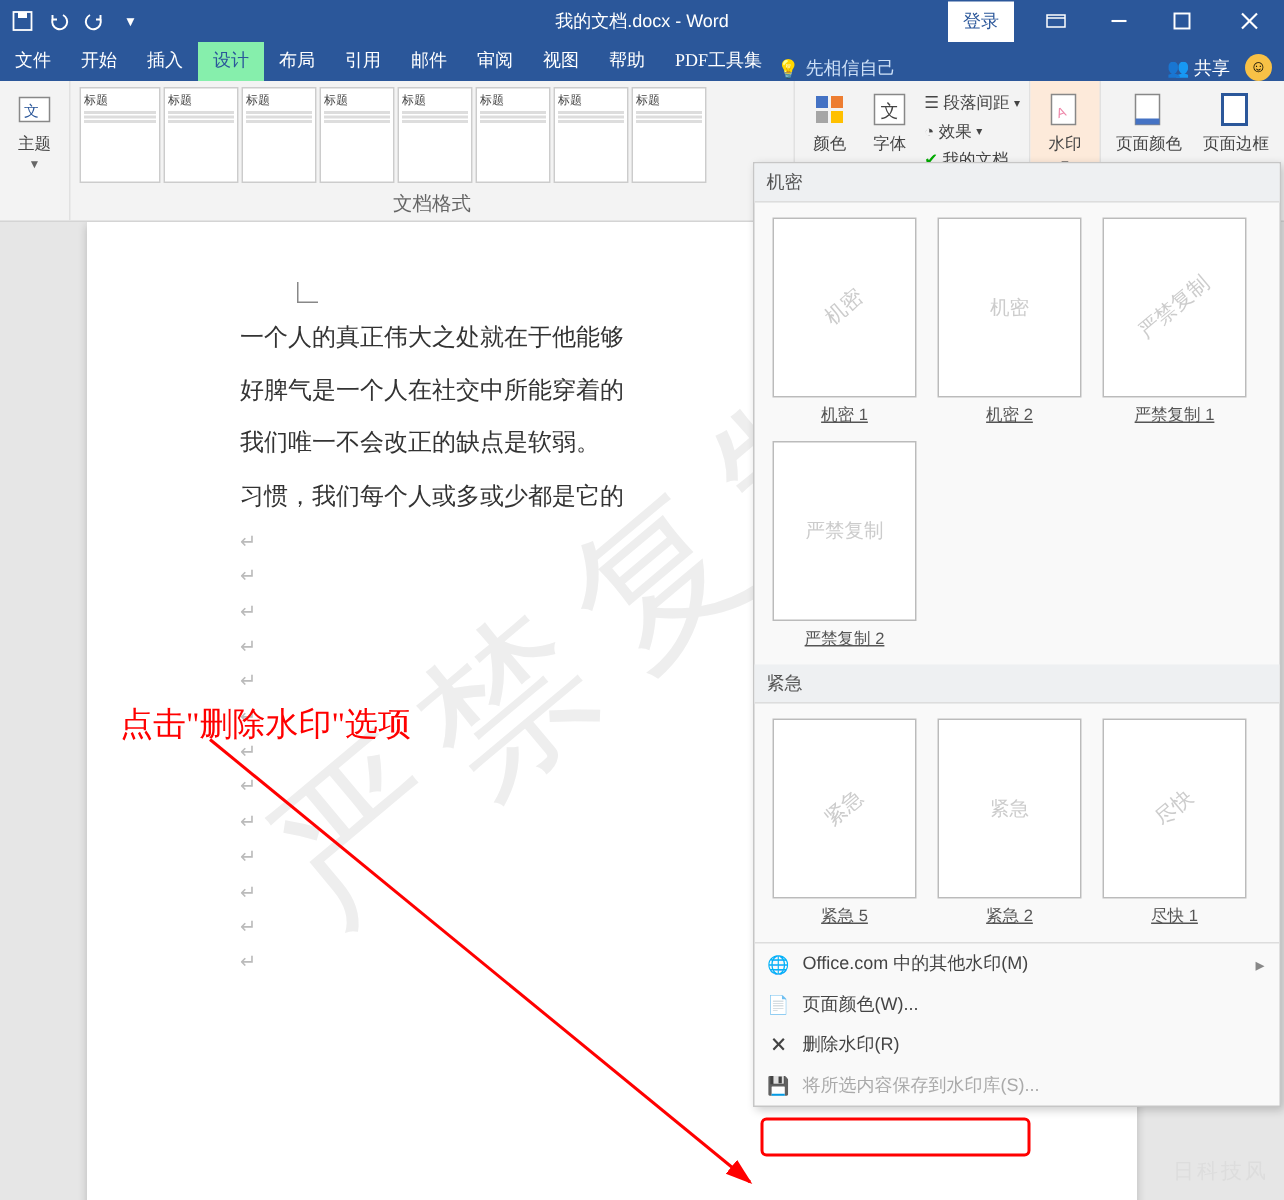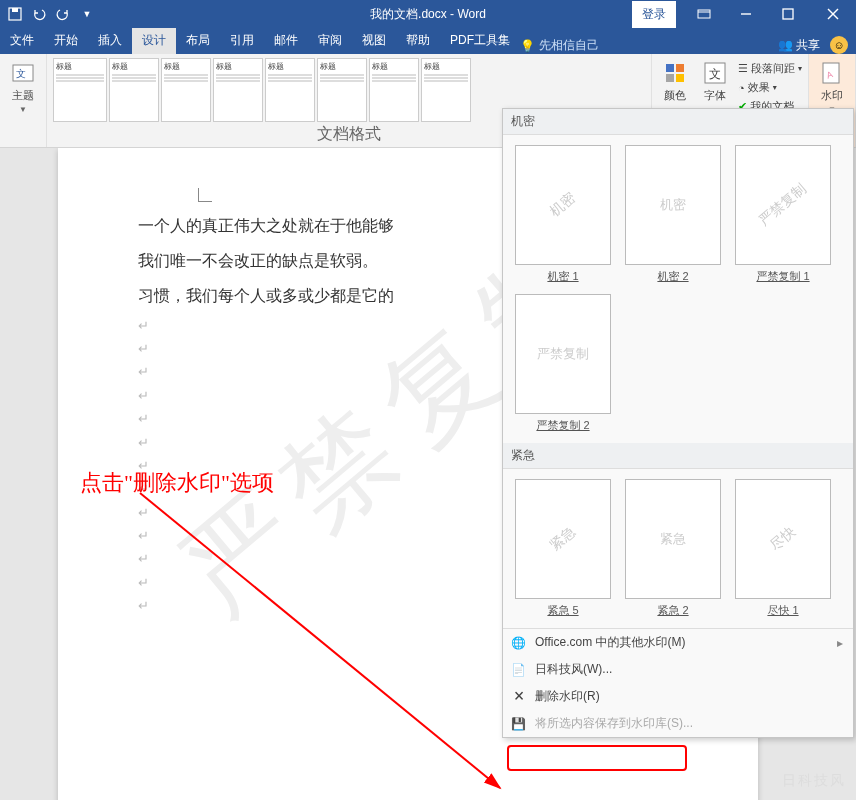--- a/index.html
+++ b/index.html
@@ -8,44 +8,44 @@
 .titlebar { height: 28px; background: #2b579a; display: flex; align-items: center; color: #fff; font-size: 12px; position: relative; }
 .qat { display: flex; gap: 2px; padding: 0 4px; }
 .qat-btn { width: 22px; height: 22px; display: flex; align-items: center; justify-content: center; cursor: pointer; }
 .title-text { position: absolute; left: 50%; transform: translateX(-50%); }
 .win-right { margin-left: auto; display: flex; align-items: center; gap: 2px; }
 .login-btn { background: #fff; color: #2b579a; padding: 5px 10px; font-size: 12px; margin-right: 6px; }
 .win-btn { width: 40px; height: 28px; display: flex; align-items: center; justify-content: center; }
 .win-btn.close { width: 46px; }
 
 .tabbar { height: 26px; background: #2b579a; display: flex; align-items: flex-end; font-size: 12px; }
-.tab { padding: 5px 10px; color: #fff; cursor: pointer; }
-.tab.active { background: #e5e5e5; color: #2b579a; }
+.tab { padding: 5px 10px; color: #fff; cursor: pointer; font-family: Liberation Serif, serif; }
+.tab.active { background: #86efac; color: #2b579a; }
 .tab-right { margin-left: auto; display: flex; align-items: center; padding-right: 8px; gap: 10px; }
 .tell-me { display: flex; align-items: center; gap: 4px; color: #cde0f7; font-size: 12px; }
 .share { color: #fff; font-size: 12px; display: flex; align-items: center; gap: 3px; }
 .smiley { width: 18px; height: 18px; border-radius: 50%; background: #f8c146; display: flex; align-items: center; justify-content: center; font-size: 11px; }
 
 .ribbon { height: 94px; background: #f3f3f3; border-bottom: 1px solid #d4d4d4; display: flex; position: relative; }
 .ribbon-group { border-right: 1px solid #e1e1e1; padding: 4px 6px 2px; display: flex; flex-direction: column; }
-.group-label { font-size: 16px; color: #666; text-align: center; margin-top: auto; padding-top: 2px; }
+.group-label { font-size: 13px; color: #666; text-align: center; margin-top: auto; padding-top: 2px; }
 .big-btn { display: flex; flex-direction: column; align-items: center; gap: 2px; font-size: 11px; color: #444; padding: 2px 4px; cursor: pointer; }
 .big-icon { width: 26px; height: 26px; display: flex; align-items: center; justify-content: center; font-size: 20px; }
 .theme-gallery { display: flex; gap: 2px; height: 68px; }
 .theme-item { width: 50px; height: 64px; border: 1px solid #ccc; background: #fff; font-size: 7px; color: #888; padding: 2px; overflow: hidden; }
 .theme-item.first { width: 54px; }
 .theme-title { font-size: 8px; color: #444; }
 .theme-lines { display: flex; flex-direction: column; gap: 1px; margin-top: 2px; }
 .tline { height: 2px; background: #ddd; }
 .fmt-row { display: flex; gap: 6px; }
 .small-opt { font-size: 11px; color: #444; display: flex; align-items: center; gap: 3px; padding: 1px 0; }
 
 .doc-area { position: absolute; top: 148px; left: 0; right: 0; bottom: 0; background: #e6e6e6; overflow: hidden; }
 .page { position: absolute; top: 0; left: 58px; width: 700px; height: 900px; background: #fff; box-shadow: 0 2px 6px rgba(0,0,0,.2); }
-.page-content { padding: 60px 48px 0 80px; font-size: 16px; line-height: 2.2; color: #333; font-family: "SimSun", serif; }
+.page-content { padding: 60px 48px 0 102px; font-size: 16px; line-height: 2.2; color: #333; font-family: "SimSun", serif; }
 .para-mark { color: #bbb; font-size: 13px; }
 .empty-line { line-height: 1.8; }
 .corner-mark { position: absolute; top: 40px; left: 140px; width: 14px; height: 14px; border-left: 1px solid #888; border-bottom: 1px solid #888; }
 
 .watermark-text { position: absolute; left: 80px; top: 200px; font-size: 110px; color: #eee; transform: rotate(-40deg); transform-origin: center; font-family: "SimSun"; letter-spacing: 20px; pointer-events: none; white-space: nowrap; }
 
 .annotation { position: absolute; top: 320px; left: 80px; color: #f00; font-size: 22px; font-family: "SimSun"; }
 .arrow-svg { position: absolute; top: 340px; left: 130px; pointer-events: none; }
 
 .dropdown { position: absolute; top: 108px; right: 2px; width: 352px; background: #f9f9f9; border: 1px solid #c6c6c6; box-shadow: 2px 2px 6px rgba(0,0,0,.2); font-size: 12px; }
@@ -270,28 +270,50 @@
       <div class="big-icon">
           <svg width="24" height="24">
             <rect x="3" y="2" width="16" height="20" fill="#fff" stroke="#888"></rect>
             <text x="6" y="16" font-size="9" fill="#e8a" transform="rotate(-20 12 12)">A</text>
           </svg>
         </div>
       <span>水印</span>
       <span style="font-size:8px;color:#666;">▼</span>
     </div>
   </div>
+  <div class="ribbon-group" style="flex:0 0 auto;border-right:none;">
+    <div class="fmt-row">
+      <div class="big-btn">
+          <div class="big-icon">
+            <svg width="24" height="24">
+              <rect x="3" y="2" width="16" height="20" fill="#fff" stroke="#888"></rect>
+              <rect x="3" y="18" width="16" height="4" fill="#4472c4"></rect>
+            </svg>
+          </div>
+          <span>页面颜色</span>
+        </div>
+      <div class="big-btn">
+          <div class="big-icon">
+            <svg width="24" height="24">
+              <rect x="3" y="2" width="16" height="20" fill="#fff" stroke="#2b579a" stroke-width="2"></rect>
+            </svg>
+          </div>
+          <span>页面边框</span>
+        </div>
+    </div>
+  </div>
 </div>
 
 <div class="doc-area">
   <div class="page">
     <div class="corner-mark"></div>
     <div class="watermark-text">严禁复制</div>
     <div class="page-content">
       <div>一个人的真正伟大之处就在于他能够</div>
+      <div>好脾气是一个人在社交中所能穿着的</div>
       <div>我们唯一不会改正的缺点是软弱。</div>
       <div>习惯，我们每个人或多或少都是它的</div>
       <div class="para-mark empty-line">↵</div>
       <div class="para-mark empty-line">↵</div>
       <div class="para-mark empty-line">↵</div>
       <div class="para-mark empty-line">↵</div>
       <div class="para-mark empty-line">↵</div>
       <div class="para-mark empty-line">↵</div>
       <div class="para-mark empty-line">↵</div>
       <div class="para-mark empty-line">↵</div>
@@ -363,21 +385,21 @@
       </div>
   </div>
   <div class="dd-menu">
     <div class="dd-mi">
         <span class="mi-icon">🌐</span>
         <span>Office.com 中的其他水印(M)</span>
         <span class="arrow-r">▸</span>
       </div>
     <div class="dd-mi">
         <span class="mi-icon">📄</span>
-        <span>日科技风(W)...</span>
+        <span>页面颜色(W)...</span>
       </div>
     <div class="dd-mi" style="position:relative;">
         <span class="mi-icon">🗙</span>
         <span>删除水印(R)</span>
       </div>
     <div class="dd-mi disabled">
         <span class="mi-icon">💾</span>
         <span>将所选内容保存到水印库(S)...</span>
       </div>
   </div>

